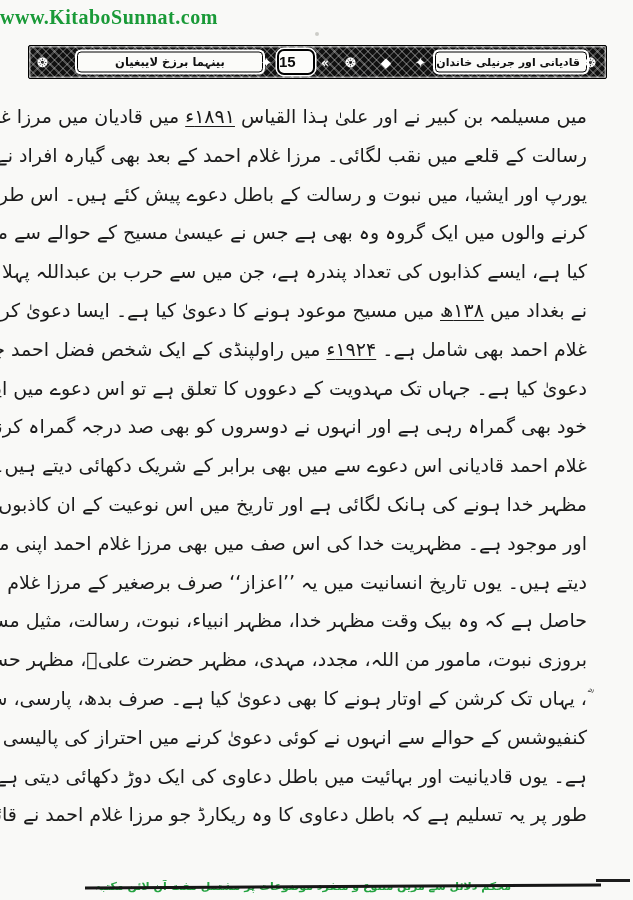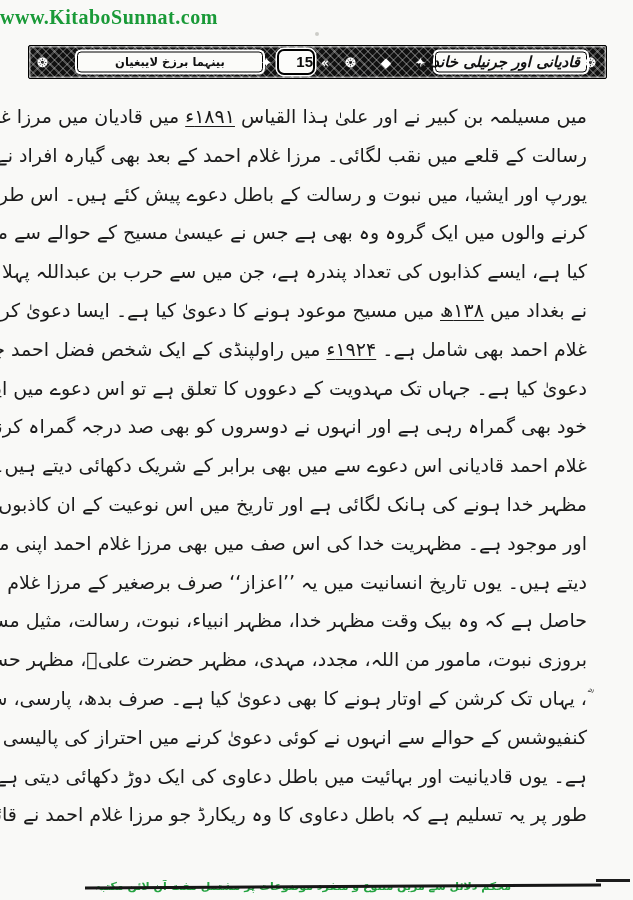--- a/index.html
+++ b/index.html
@@ -46,29 +46,29 @@
     height:19px;line-height:19px;
     text-align:center;
     font-weight:bold;
     font-size:11.5px;
     color:#111;
     white-space:nowrap;
     direction:rtl;
     padding:0 6px;
   }
   .cartouche.left{left:48px;width:172px;}
-  .cartouche.right{left:406px;width:138px;font-size:15px;font-style:italic;}
+  .cartouche.right{left:406px;width:138px;font-size:11px;}
   .pagenum{
     position:absolute;top:50%;transform:translateY(-50%);
     left:248px;width:34px;height:22px;line-height:22px;
     background:#fcfcfa;
     border:2px solid #000;
     box-shadow:0 0 0 1.5px #fff;
     border-radius:7px;
-    text-align:right;
+    text-align:left;
     font-family:"Liberation Sans",sans-serif;
     font-weight:bold;font-size:15px;color:#0c0c0c;
   }
   .orn{
     position:absolute;top:50%;transform:translateY(-50%);
     color:#fff;font-size:13px;line-height:1;
     text-shadow:0 0 1px #fff;
     user-select:none;
   }
   

